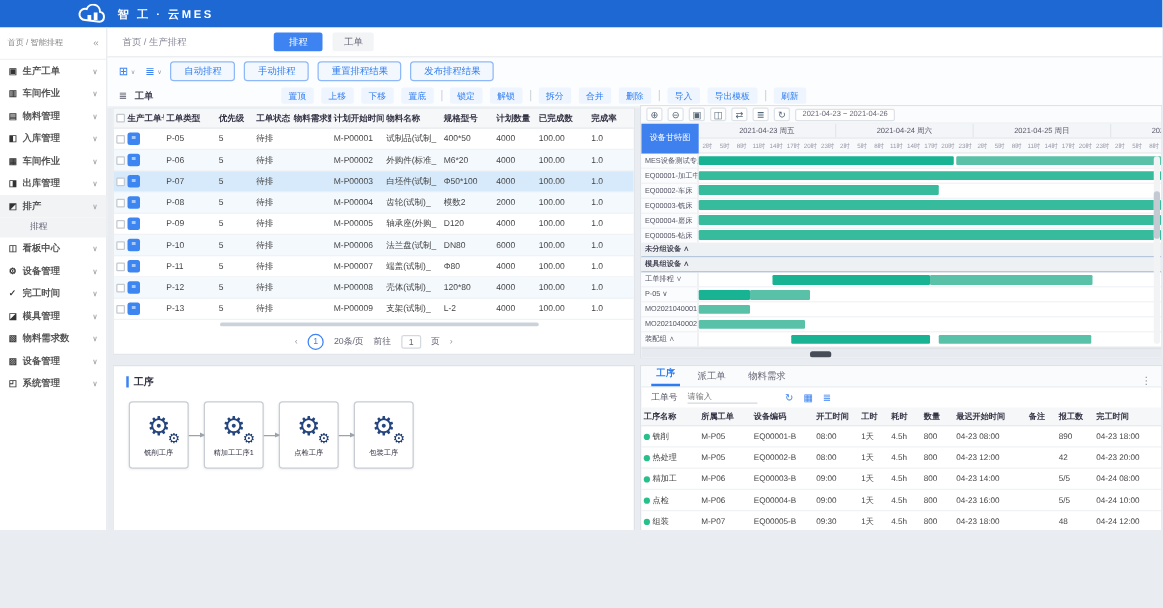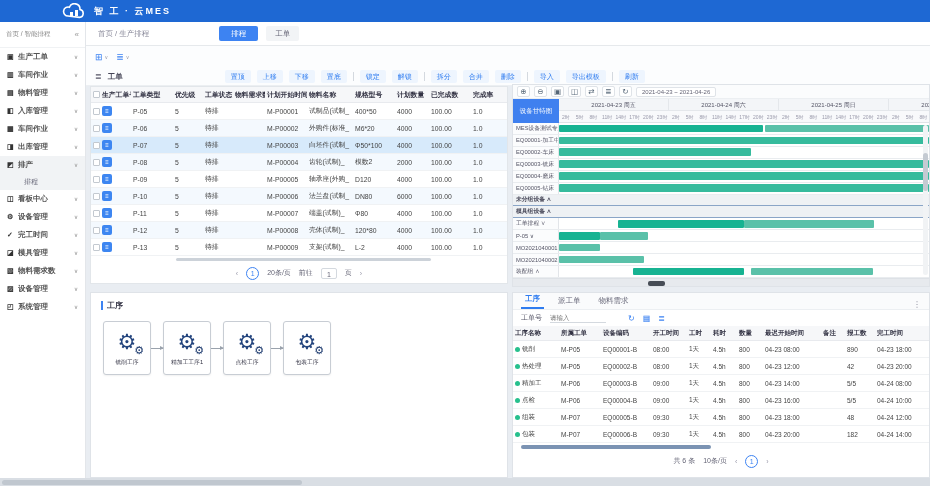--- a/index.html
+++ b/index.html
@@ -1,18 +1,18 @@
 <!DOCTYPE html>
 <html><head>
 <meta charset="utf-8">
 <style>
   *{margin:0;padding:0;box-sizing:border-box;}
   html,body{width:930px;height:486px;overflow:hidden;background:#e9edf2;
     font-family:"Liberation Sans",sans-serif;color:#444;}
-  #stage{position:absolute;width:930px;height:486px;overflow:hidden;}
+  #stage{position:absolute;width:930px;height:424px;overflow:hidden;}
 
   
   .hdr{position:absolute;top:0;left:0;width:930px;height:22px;background:#1e68d3;
     display:flex;align-items:center;color:#fff;}
   .logo{margin-left:60px;}
   .hdr-title{font-size:9px;letter-spacing:2px;margin-left:6px;font-weight:bold;}
   .hdr-right{margin-left:auto;display:flex;align-items:center;gap:26px;margin-right:14px;flex-direction:column;}
   .bell{position:relative;display:flex;}
   .bell .dot{position:absolute;top:-2px;right:-3px;width:5px;height:5px;border-radius:50%;background:#e24a4a;}
   .user{display:flex;align-items:center;gap:4px;font-size:7.5px;}
@@ -263,20 +263,26 @@
       <span style="display:flex;gap:8px;">
           <span class="tb-ico-wrap">
             <span class="tb-ico">⊞</span>
             <span class="tb-car">∨</span>
           </span>
           <span class="tb-ico-wrap">
             <span class="tb-ico">≣</span>
             <span class="tb-car">∨</span>
           </span>
         </span>
+      <span style="display:flex;gap:7px;">
+          <button class="btn-o">自动排程</button>
+          <button class="btn-o">手动排程</button>
+          <button class="btn-o">重置排程结果</button>
+          <button class="btn-o">发布排程结果</button>
+        </span>
     </div>
     <div class="tb-row2">
       <span class="grp-ico">≣</span>
       <span class="grp-lbl">工单</span>
       <span style="display:flex;align-items:center;gap:6px;">
           <span class="lnk">置顶</span>
           <span class="lnk">上移</span>
           <span class="lnk">下移</span>
           <span class="lnk">置底</span>
           <span class="sep"></span>

